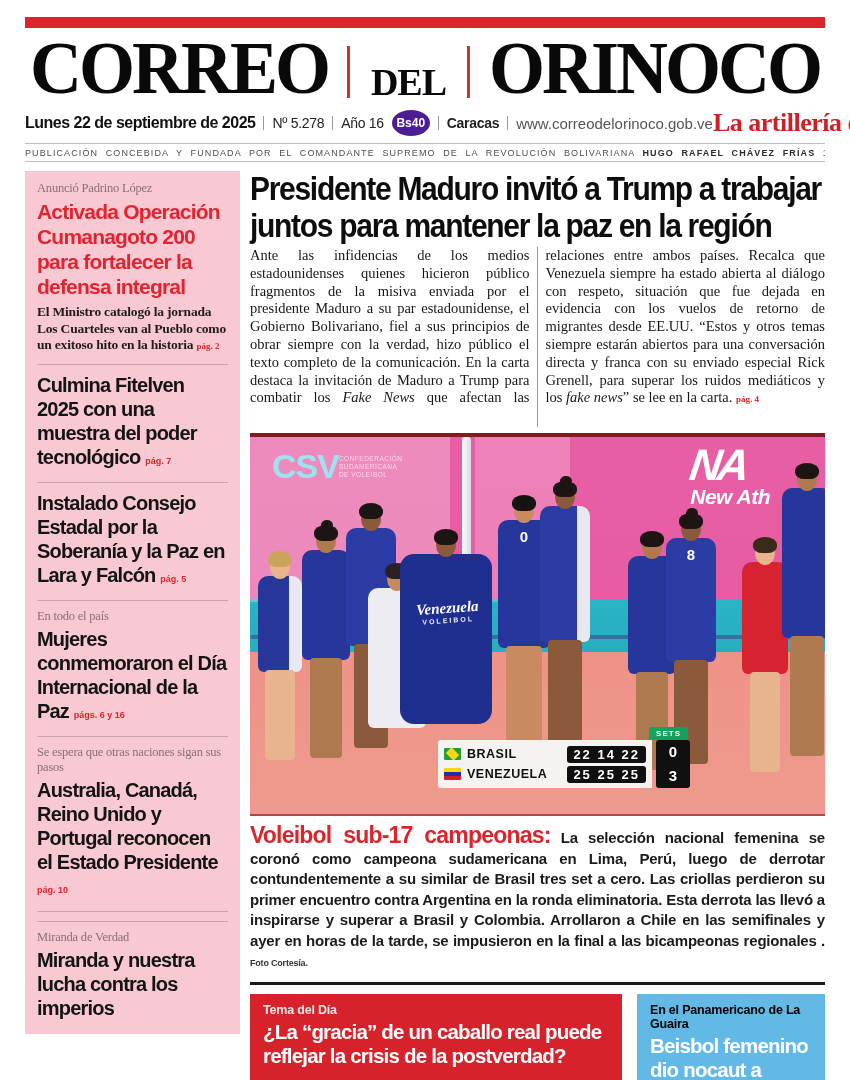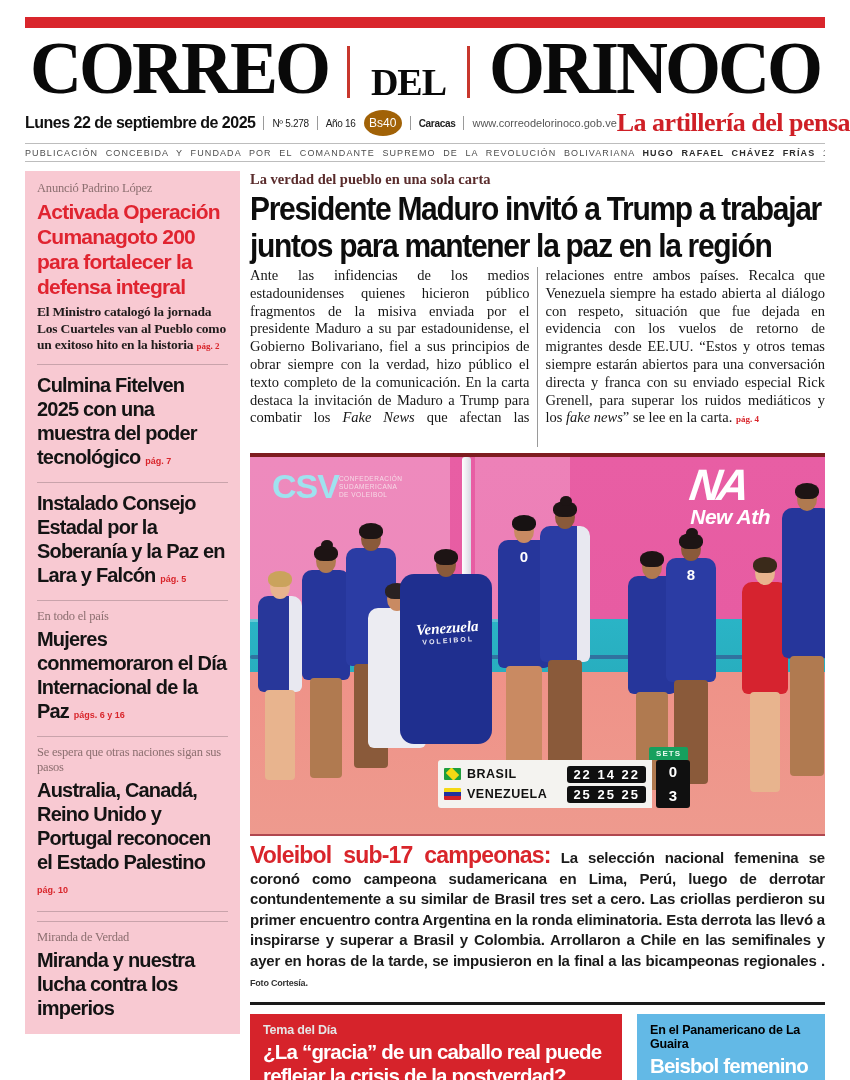--- a/index.html
+++ b/index.html
@@ -10,24 +10,24 @@
   
   .topbar { height:11px; background:#d9262c; margin-top:17px; }
   .masthead { display:flex; justify-content:center; align-items:flex-end; margin-top:2px; height:72px;gap:12px; }
   .mh-big { font-family:"Liberation Serif", serif; font-weight:bold; font-size:72px; line-height:66px; letter-spacing:-3px; color:#090909; transform:scaleY(1.04); transform-origin:bottom; }
   .mh-small { font-family:"Liberation Serif", serif; font-weight:bold; font-size:38px; line-height:40px; letter-spacing:-1px; color:#090909; margin:0 2px; }
   .mh-sep { width:3px; height:52px; background:#c8372d; margin:0 7px 4px 7px; }
 
   .dateline { display:flex; align-items:center; justify-content:space-between; margin-top:6px; }
   .dl-left { display:flex; align-items:center; gap:8px; white-space:nowrap; }
   .dl-date { font-weight:bold; font-size:16px; color:#111; letter-spacing:-0.5px; }
-  .dl-item { font-size:10px; color:#222; letter-spacing:-0.3px; }
+  .dl-item { font-size:14px; color:#222; letter-spacing:-0.3px; }
   .dl-bar { width:1px; height:14px; background:#9a9a9a; }
-  .price-badge { background:#a16207; color:#fff; font-weight:normal; font-size:12px; width:38px; height:26px; border-radius:50%; display:flex; align-items:center; justify-content:center; }
-  .dl-site { font-size:11px; color:#555; }
+  .price-badge { background:#4c1d95; color:#fff; font-weight:bold; font-size:12px; width:38px; height:26px; border-radius:50%; display:flex; align-items:center; justify-content:center; }
+  .dl-site { font-size:15px; color:#555; }
   .tagline { font-family:"Liberation Serif", serif; font-weight:bold; font-size:26px; color:#cf1f26; letter-spacing:-0.5px; white-space:nowrap; }
 
   .founders { border-top:1px solid #bdbdbd; border-bottom:1px solid #bdbdbd; margin-top:5px; padding:4px 0 3px 0; font-size:9px; color:#4d4d4d; letter-spacing:1.1px; word-spacing:4px; white-space:nowrap; overflow:hidden; }
   .founders b { color:#2b2b2b; }
 
   
   .main-wrap { display:flex; gap:10px; margin-top:9px; }
   .sidebar { width:215px; background:#f8c9d2; padding:10px 12px 14px 12px; align-self:flex-start; }
   .maincol { width:575px; }
 
@@ -163,36 +163,35 @@
         <div class="sb-rule"></div>
 
         <div>
           <div class="sb-kicker">En todo el país</div>
           <div class="sb-title"><span>Mujeres conmemoraron el Día Internacional de la Paz</span> <span class="pg-ref">págs. 6 y 16</span></div>
         </div>
         <div class="sb-rule"></div>
 
         <div>
           <div class="sb-kicker">Se espera que otras naciones sigan sus pasos</div>
-          <div class="sb-title"><span>Australia, Canadá, Reino Unido y Portugal reconocen el Estado Palestino</span> <span class="pg-ref">pág. 10</span></div>
+          <div class="sb-title"><span>Australia, Canadá, Reino Unido y Portugal reconocen el Estado Presidente</span> <span class="pg-ref">pág. 10</span></div>
         </div>
         <div class="sb-rule"></div>
 
         <div class="sb-rule"></div>
 
         <div>
           <div class="sb-kicker">Miranda de Verdad</div>
           <div class="sb-title"><span>Miranda y nuestra lucha contra los imperios</span> </div>
         </div>
 
       </div>
 
       <div class="maincol">
 
-        <div class="lead-kicker">La verdad del pueblo en una sola carta</div>
         <div class="lead-headline">
           <div>Presidente Maduro invitó a Trump a trabajar</div>
           <div>juntos para mantener la paz en la región</div>
         </div>
 
         <div class="lead-body">
           <span>Ante las infidencias de los medios estadounidenses quienes hicieron público fragmentos de la misiva enviada por el presidente Maduro a su par estadounidense, el Gobierno Bolivariano, fiel a sus principios de obrar siempre con la verdad, hizo público el texto completo de la comunicación. En la carta destaca la invitación de Maduro a Trump para combatir los </span><span class="it">Fake News</span><span> que afectan las relaciones entre ambos países. Recalca que Venezuela siempre ha estado abierta al diálogo con respeto, situación que fue dejada en evidencia con los vuelos de retorno de migrantes desde EE.UU. “Estos y otros temas siempre estarán abiertos para una conversación directa y franca con su enviado especial Rick Grenell, para superar los ruidos mediáticos y los </span><span class="it">fake news</span><span>” se lee en la carta.</span> <span class="pg-ref">pág. 4</span>
         </div>
 
         <div class="photo">

